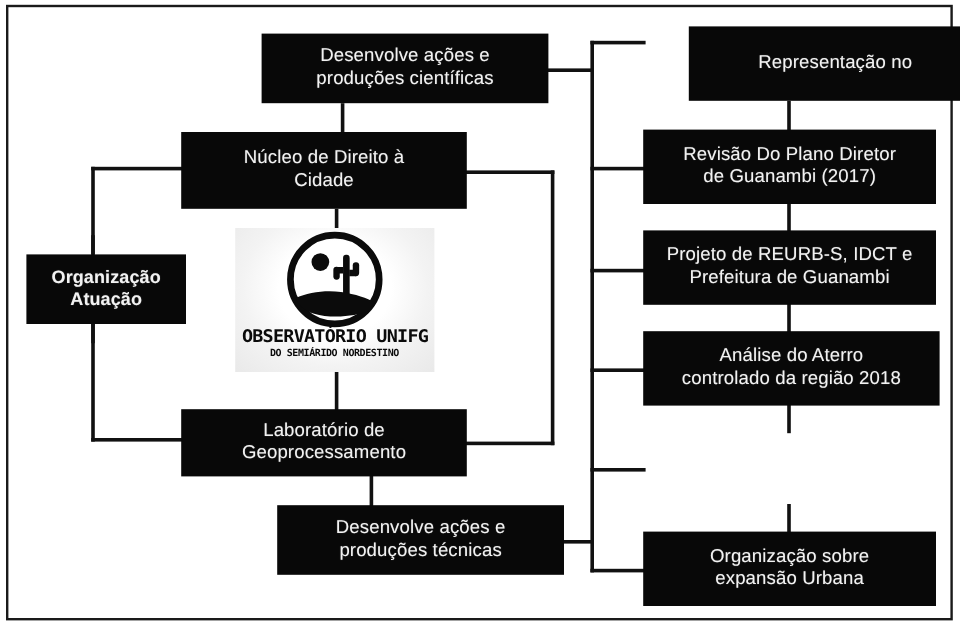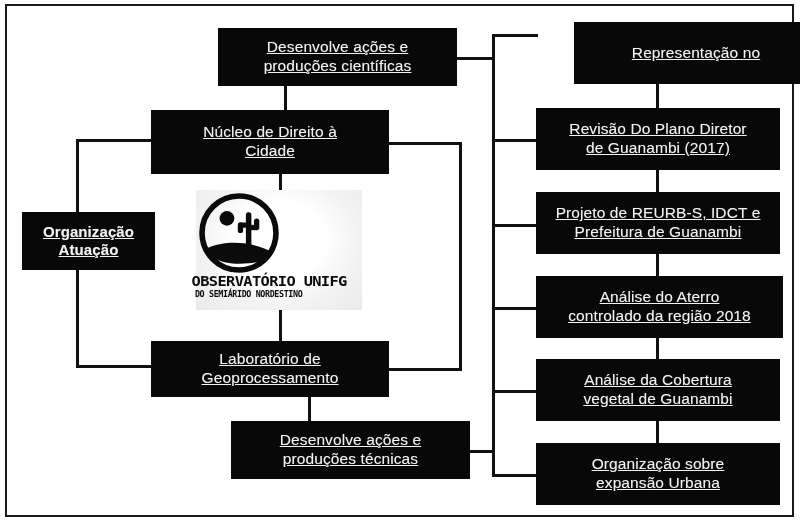--- a/index.html
+++ b/index.html
@@ -33,41 +33,40 @@
     align-items:center;
     justify-content:center;
     text-align:center;
     line-height:1.22;
     font-size:15.5px;
     letter-spacing:.1px;
     box-sizing:border-box;
     padding:2px 19px;
     z-index:6;
     text-shadow:0 0 1px rgba(255,255,255,.35);
-    text-decoration:underline;
   }
   .box span{display:block;width:100%;}
   .box.bold{font-weight:bold;font-size:15px;}
   
   .ln{
     position:absolute;
     background:#111111;
     z-index:3;
   }
   .lnh{height:3px;}
   .lnv{width:3px;}
   
   #logo{
     position:absolute;
     left:196px; top:190px;
     width:166px; height:120px;
     z-index:5;
     display:flex;
     flex-direction:column;
-    align-items:flex-start;
+    align-items:center;
     justify-content:flex-start;
     background:radial-gradient(ellipse at 50% 42%, #ffffff 40%, #f3f3f3 66%, #e9e9e9 100%);
   }
   #logo .mark{width:86px;height:86px;display:block;}
   #logo .lt1{
     font-family:"DejaVu Sans Mono","Liberation Mono",monospace;
     font-weight:bold;
     font-size:14.5px;
     letter-spacing:-0.6px;
     color:#0b0b0b;
@@ -185,26 +184,20 @@
     </span>
   </div>
 
   <div class="box" style="left:536px; top:276px; width:247px; height:62px;">
     <span>
       <span>Análise do Aterro</span>
       <span>controlado da região 2018</span>
     </span>
   </div>
 
-  <div class="box" style="left:536px; top:359px; width:244px; height:62px;">
-    <span>
-      <span>Análise da Cobertura</span>
-      <span>vegetal de Guanambi</span>
-    </span>
-  </div>
 
   <div class="box" style="left:536px; top:443px; width:244px; height:62px;">
     <span>
       <span>Organização sobre</span>
       <span>expansão Urbana</span>
     </span>
   </div>
 
   <div id="logo">
     <svg class="mark" viewBox="0 0 100 100">

